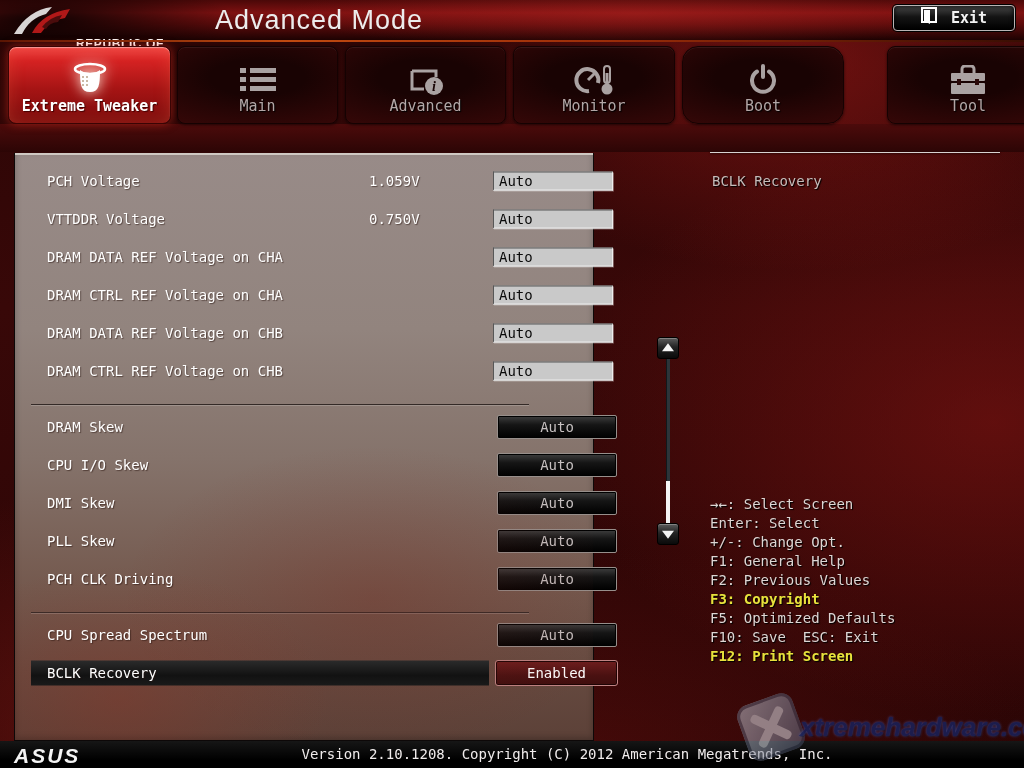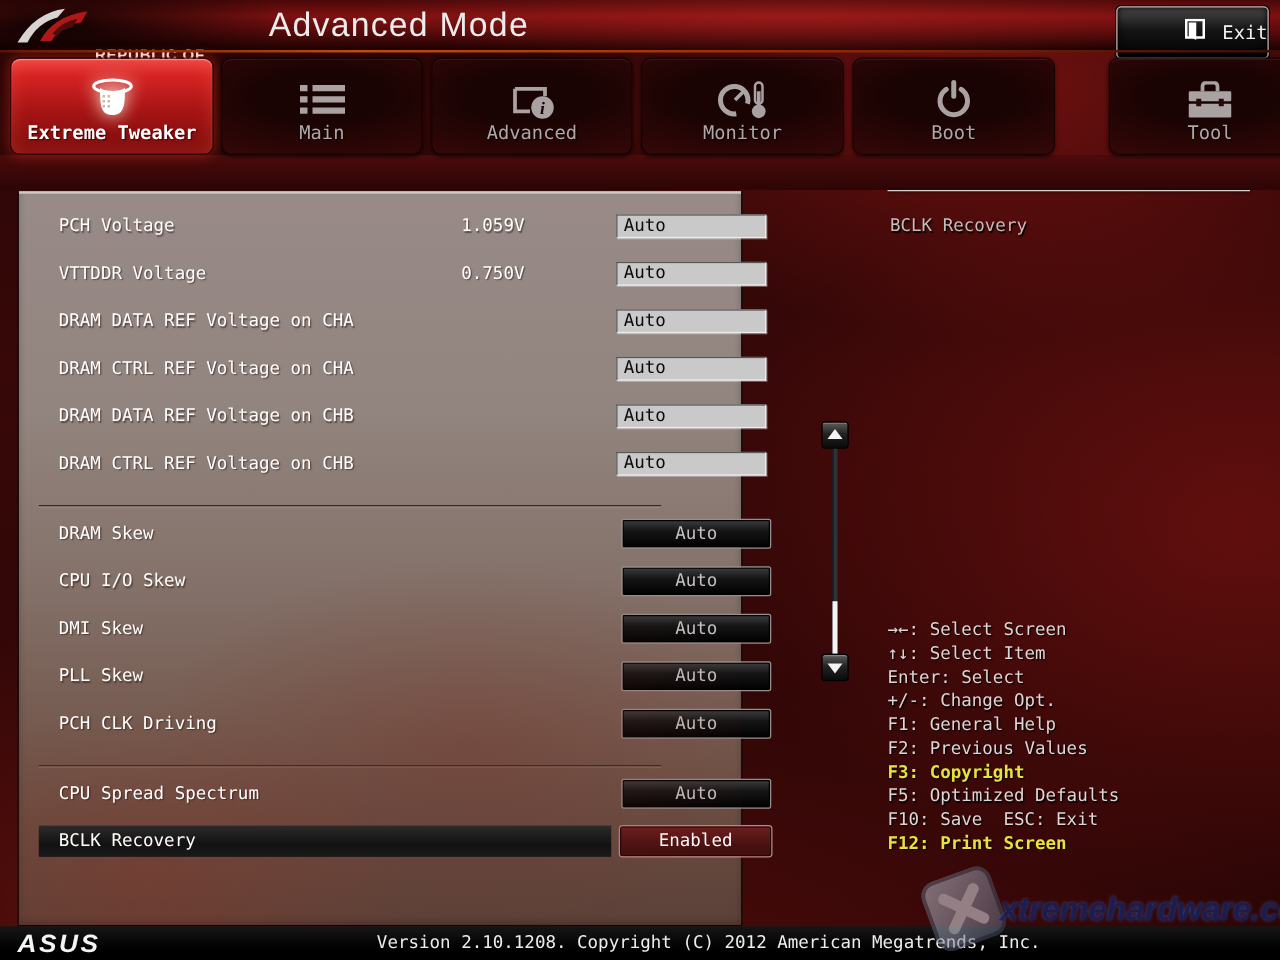--- a/index.html
+++ b/index.html
@@ -28,26 +28,26 @@
   .header-line {
     position:absolute; left:0; top:40px; width:1024px; height:2px;
     background:linear-gradient(90deg,#5a1604,#c04a10 28%,#9a2c08 60%,#3a0e03);
   }
   .rog-logo { position:absolute; left:12px; top:2px; }
   .brand { position:absolute; left:76px; top:7px; font-family:"Liberation Sans",sans-serif;
     font-weight:bold; font-size:12px; line-height:13px; letter-spacing:.6px; color:#fff;margin-top:31px; }
   .title { position:absolute; left:215px; top:5px; font-family:"Liberation Sans",sans-serif;
     font-size:27px; color:#ececec; letter-spacing:1px; font-weight:400; }
   .exit-btn {
-    position:absolute; left:893px; top:5px; width:122px; height:42px;
+    position:absolute; left:893px; top:5px; width:122px; height:26px;
     background:linear-gradient(180deg,#484848,#141414 45%,#000);
     border:1px solid #b8b4b4; border-radius:4px;
     box-shadow:inset 0 0 5px #000, 0 0 0 1px #000;
-    display:flex; align-items:center; justify-content:flex-end; gap:14px;
-    color:#f2f2f2; font-size:15px; cursor:pointer;
+    display:flex; align-items:center; justify-content:center; gap:14px;
+    color:#f2f2f2; font-size:15px; cursor:pointer;font-weight:bold;
   }
 
   
   .tab-band { position:absolute; left:0; top:124px; width:1024px; height:28px;
     background:linear-gradient(180deg,#4c0b0b,#2c0505); }
   .tab {
     position:absolute; top:46px; height:78px; border-radius:8px;
     background:radial-gradient(ellipse 120% 95% at 50% 40%, #190303 25%, #330707 72%, #4c0c0c 100%);
     border:1px solid #150202;
     box-shadow:inset 0 1px 0 rgba(255,255,255,.07), 0 1px 3px rgba(0,0,0,.6);
@@ -236,21 +236,21 @@
       <path d="M25 19 A11 11 0 1 0 16 27" stroke="#aaa2a2" stroke-width="4" fill="none"></path>
       <path d="M15 16 L22 9" stroke="#aaa2a2" stroke-width="3"></path>
       <rect x="31" y="2" width="6" height="17" rx="3" fill="none" stroke="#aaa2a2" stroke-width="2"></rect>
       <rect x="32.5" y="9" width="3" height="12" fill="#aaa2a2"></rect>
       <circle cx="34" cy="25" r="5.5" fill="#aaa2a2"></circle>
     </svg>
   </span>
   <span class="tab-label">Monitor</span>
 </div>
 
-<div class="tab" style="left:682px; width:162px;">
+<div class="tab" style="left:682px; width:162px;border-radius:16px;">
   <span class="tab-icon">
     <svg width="32" height="32" viewBox="0 0 32 32" fill="none" stroke="#aaa2a2" stroke-linecap="round">
       <path d="M10 7.5 A11 11 0 1 0 22 7.5" stroke-width="4"></path>
       <line x1="16" y1="2" x2="16" y2="13" stroke-width="4"></line>
     </svg>
   </span>
   <span class="tab-label">Boot</span>
 </div>
 
 <div class="tab" style="left:850px; width:162px;margin-left:37px;">
@@ -340,21 +340,20 @@
         <i></i>
       </div>
   </div>
 </div>
 
 <div class="side-line"></div>
 <div class="side-term">BCLK Recovery</div>
 
 <div class="help">
   <div class="help-line">→←: Select Screen</div>
-  <div class="help-line">↑↓: Select Item</div>
   <div class="help-line">Enter: Select</div>
   <div class="help-line">+/-: Change Opt.</div>
   <div class="help-line">F1: General Help</div>
   <div class="help-line">F2: Previous Values</div>
   <div class="help-line yellow">F3: Copyright</div>
   <div class="help-line">F5: Optimized Defaults</div>
   <div class="help-line">F10: Save  ESC: Exit</div>
   <div class="help-line yellow">F12: Print Screen</div>
 </div>
 

